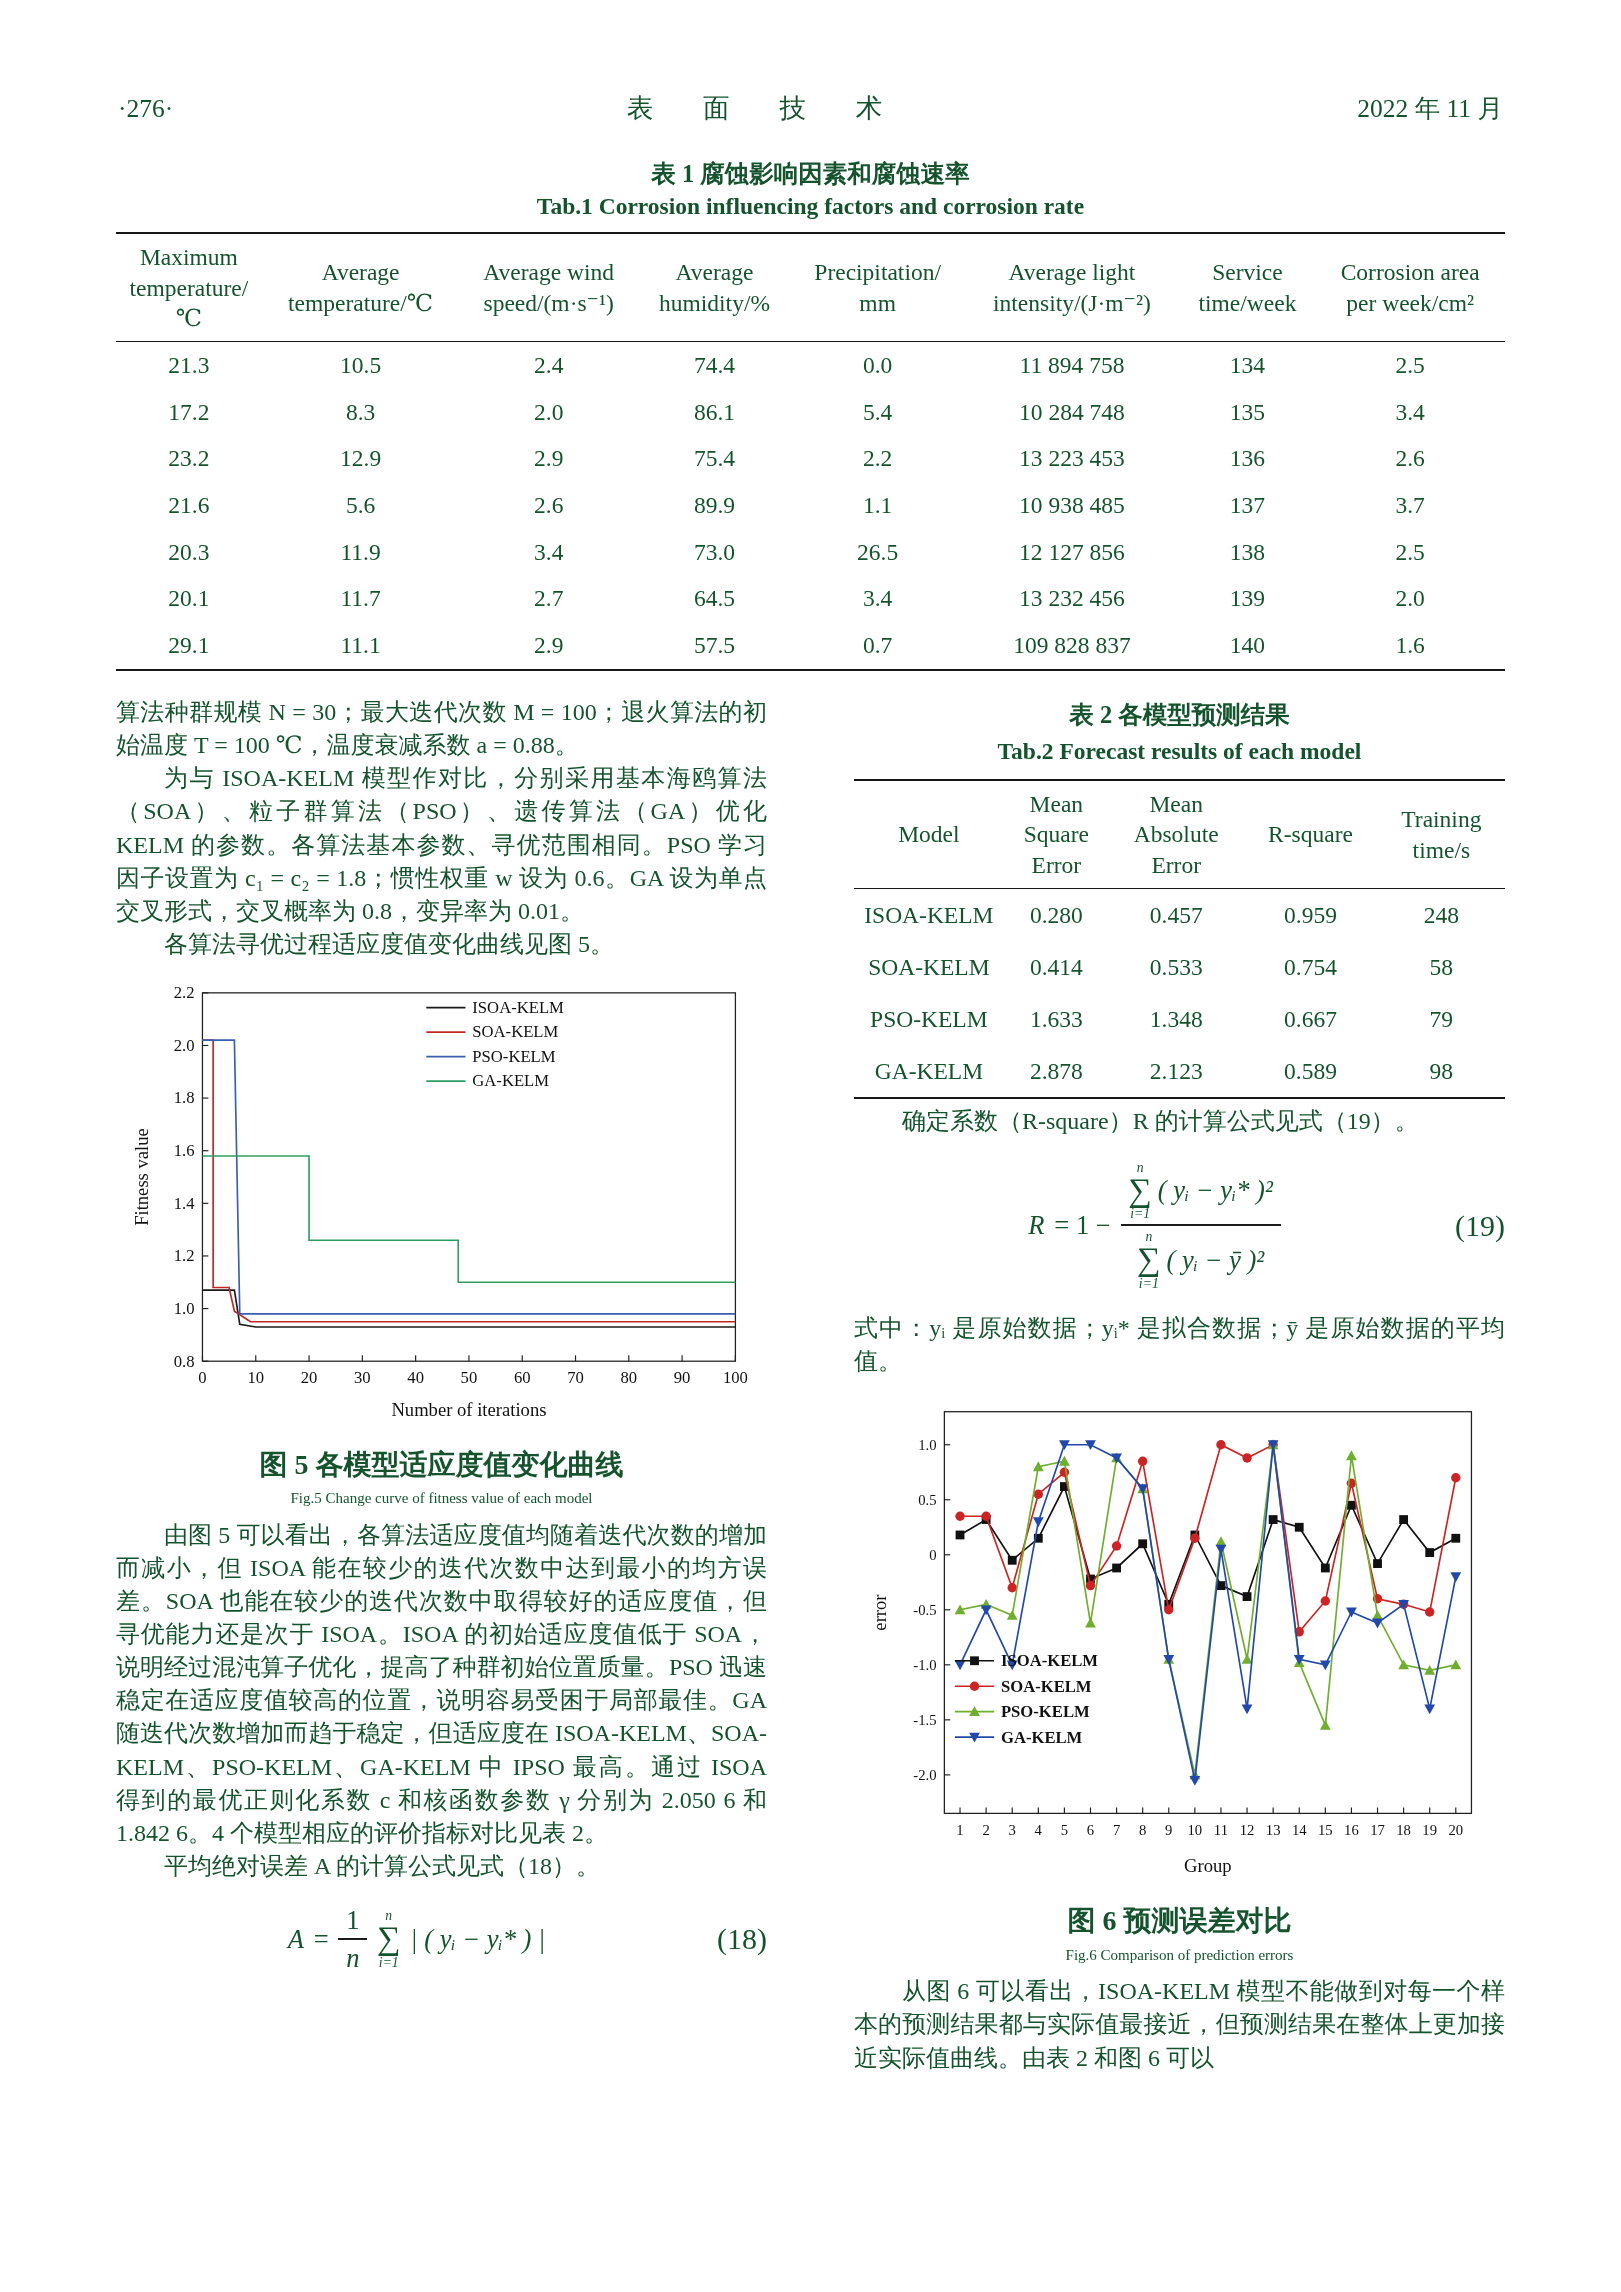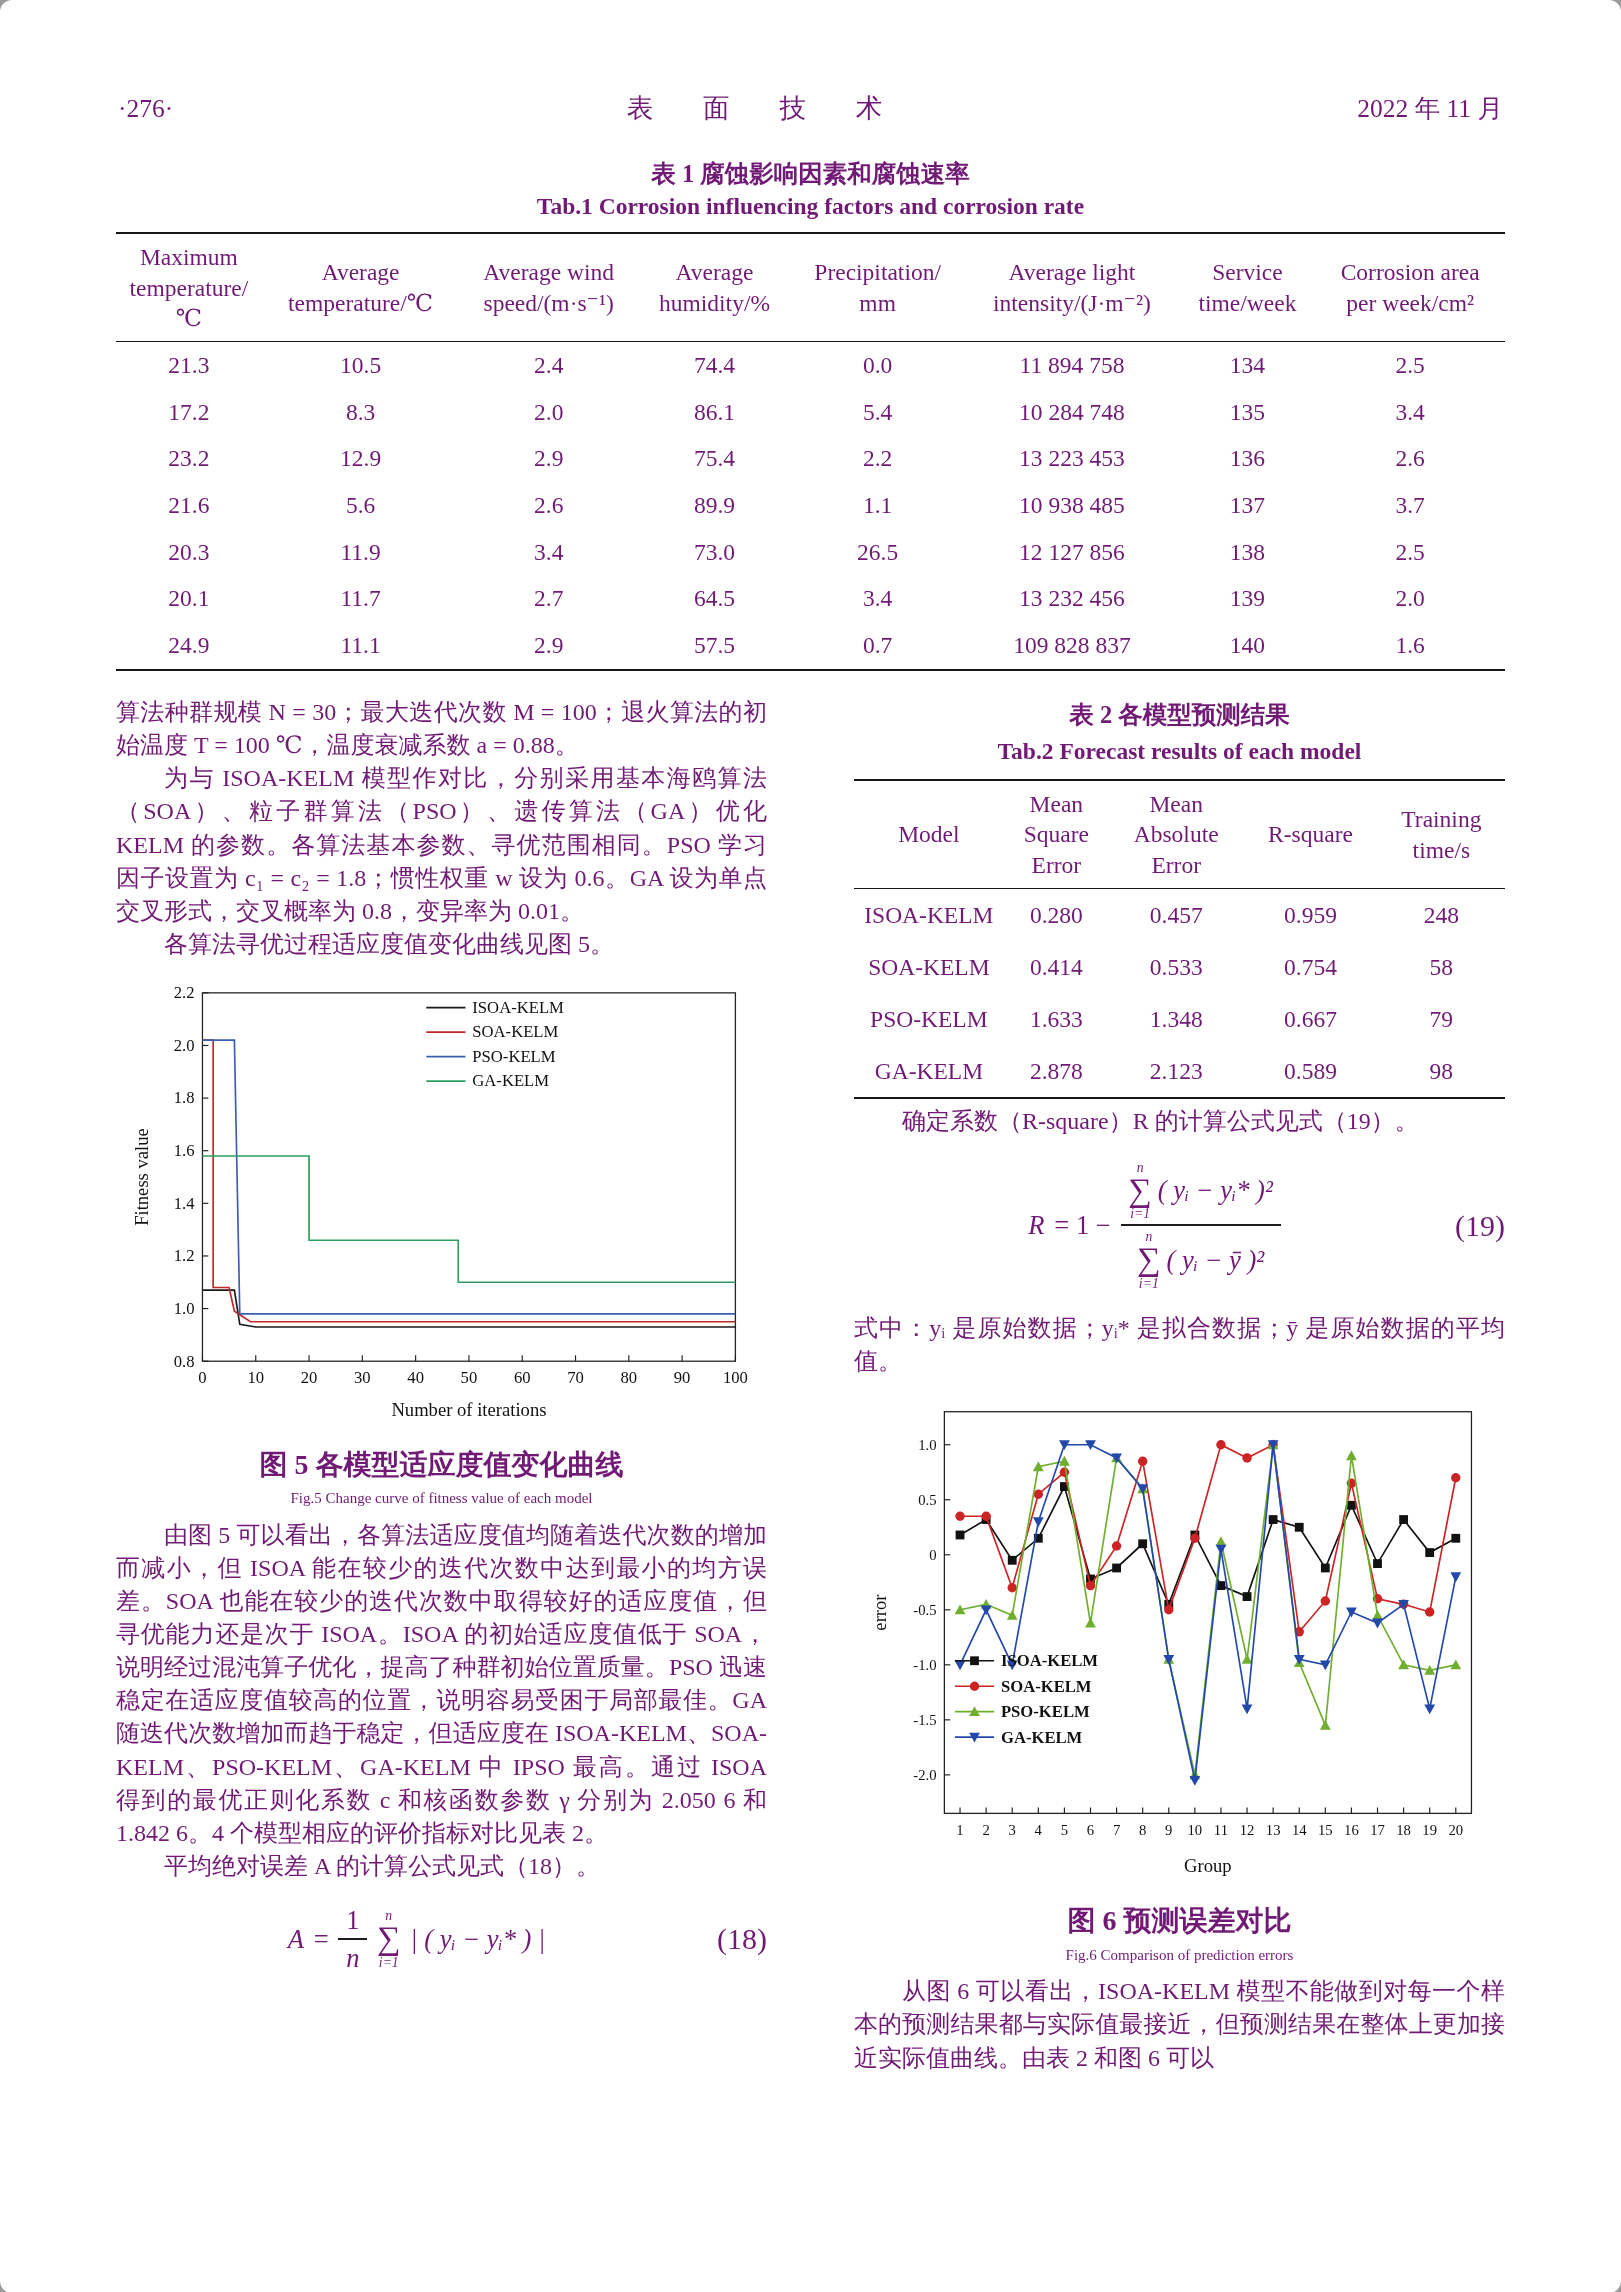--- a/index.html
+++ b/index.html
@@ -1,19 +1,19 @@
 <!DOCTYPE html>
 <html><head>
 <meta charset="utf-8">
 <style>
   html,body{margin:0;padding:0;background:#9a9a9a;}
   .page{
     width:1621px;height:2293px;margin:0 auto;background:#ffffff;
     box-sizing:border-box;padding:90px 116px 0 116px;position:relative;overflow:hidden;
-    font-family:"Liberation Serif","DejaVu Serif",serif;color:#701a75;border-radius:12px;
+    font-family:"Liberation Serif","DejaVu Serif",serif;color:#14532d;
   }
   
   .page-header{display:flex;justify-content:space-between;align-items:baseline;font-size:25.5px;padding:0 2px 5.9px 2px;}
   .journal-title{letter-spacing:21.6px;font-size:26.5px;}
   
   .tbl-caption{text-align:center;margin-top:25.5px;}
   .tbl-caption .cn{font-weight:bold;font-size:24.5px;display:block;}
   .tbl-caption .en{font-weight:bold;font-size:23.5px;display:block;margin-top:3px;}
   
   table.three-line{width:100%;border-collapse:collapse;border-top:2.9px solid #161616;border-bottom:2.9px solid #161616;margin-top:11.8px;}
@@ -128,21 +128,21 @@
           <td>20.1</td>
           <td>11.7</td>
           <td>2.7</td>
           <td>64.5</td>
           <td>3.4</td>
           <td>13 232 456</td>
           <td>139</td>
           <td>2.0</td>
         </tr>
         <tr>
-          <td>24.9</td>
+          <td>29.1</td>
           <td>11.1</td>
           <td>2.9</td>
           <td>57.5</td>
           <td>0.7</td>
           <td>109 828 837</td>
           <td>140</td>
           <td>1.6</td>
         </tr>
       </tbody>
   </table>

